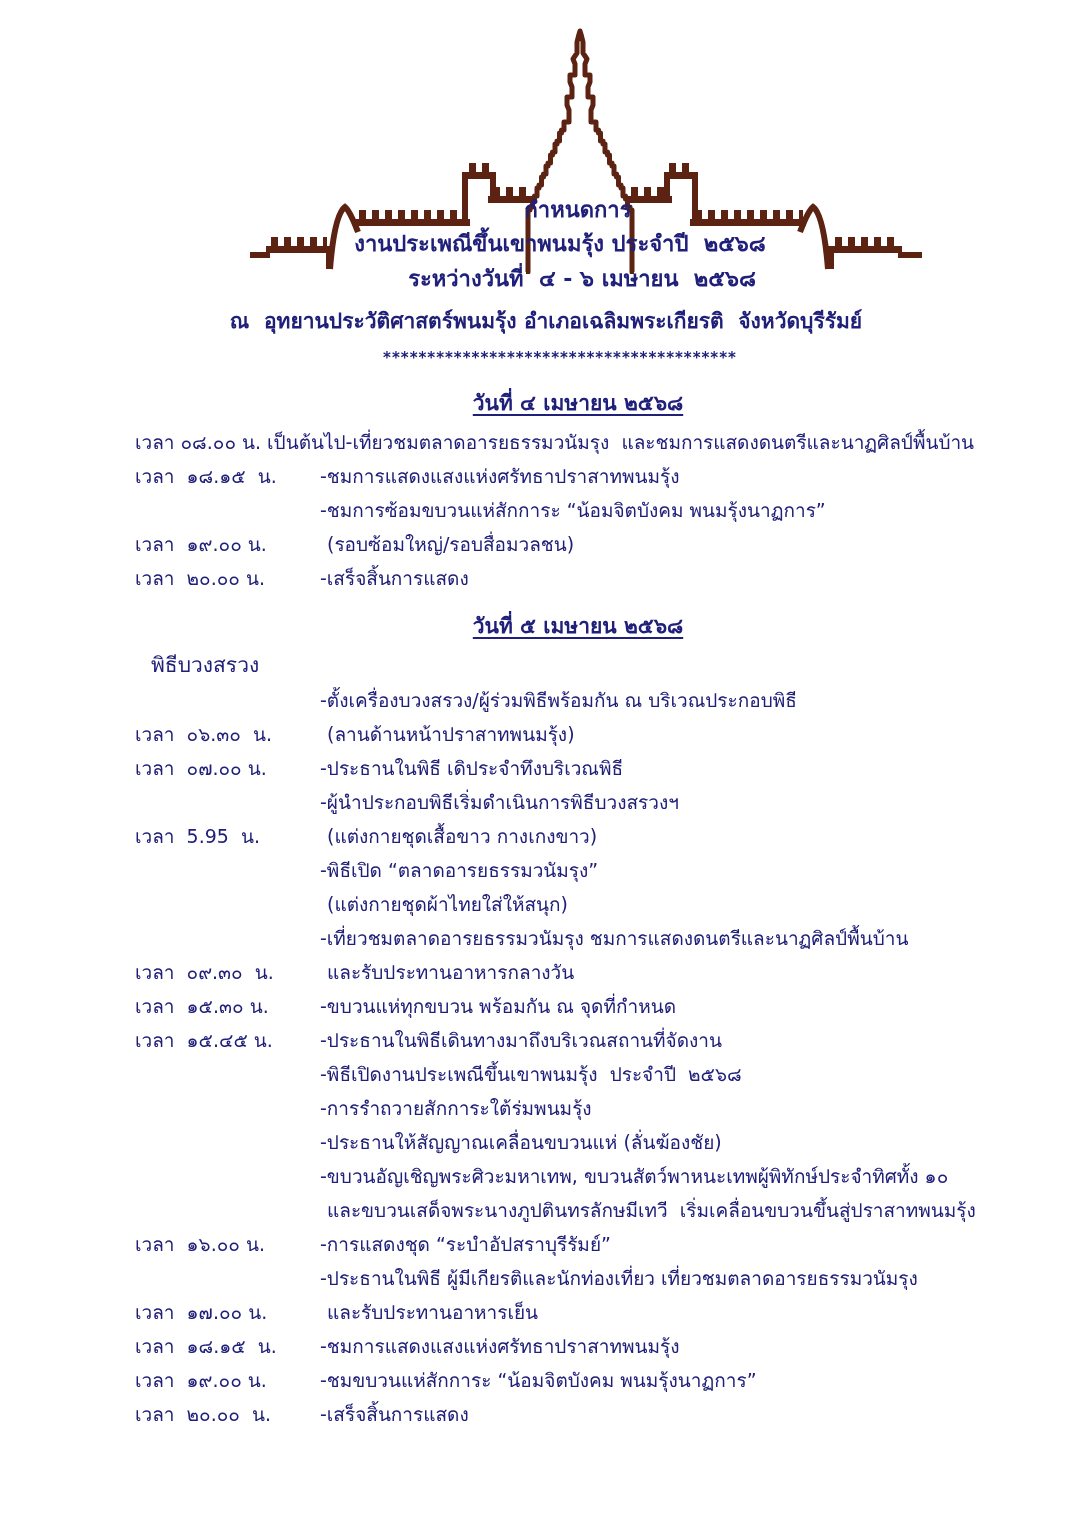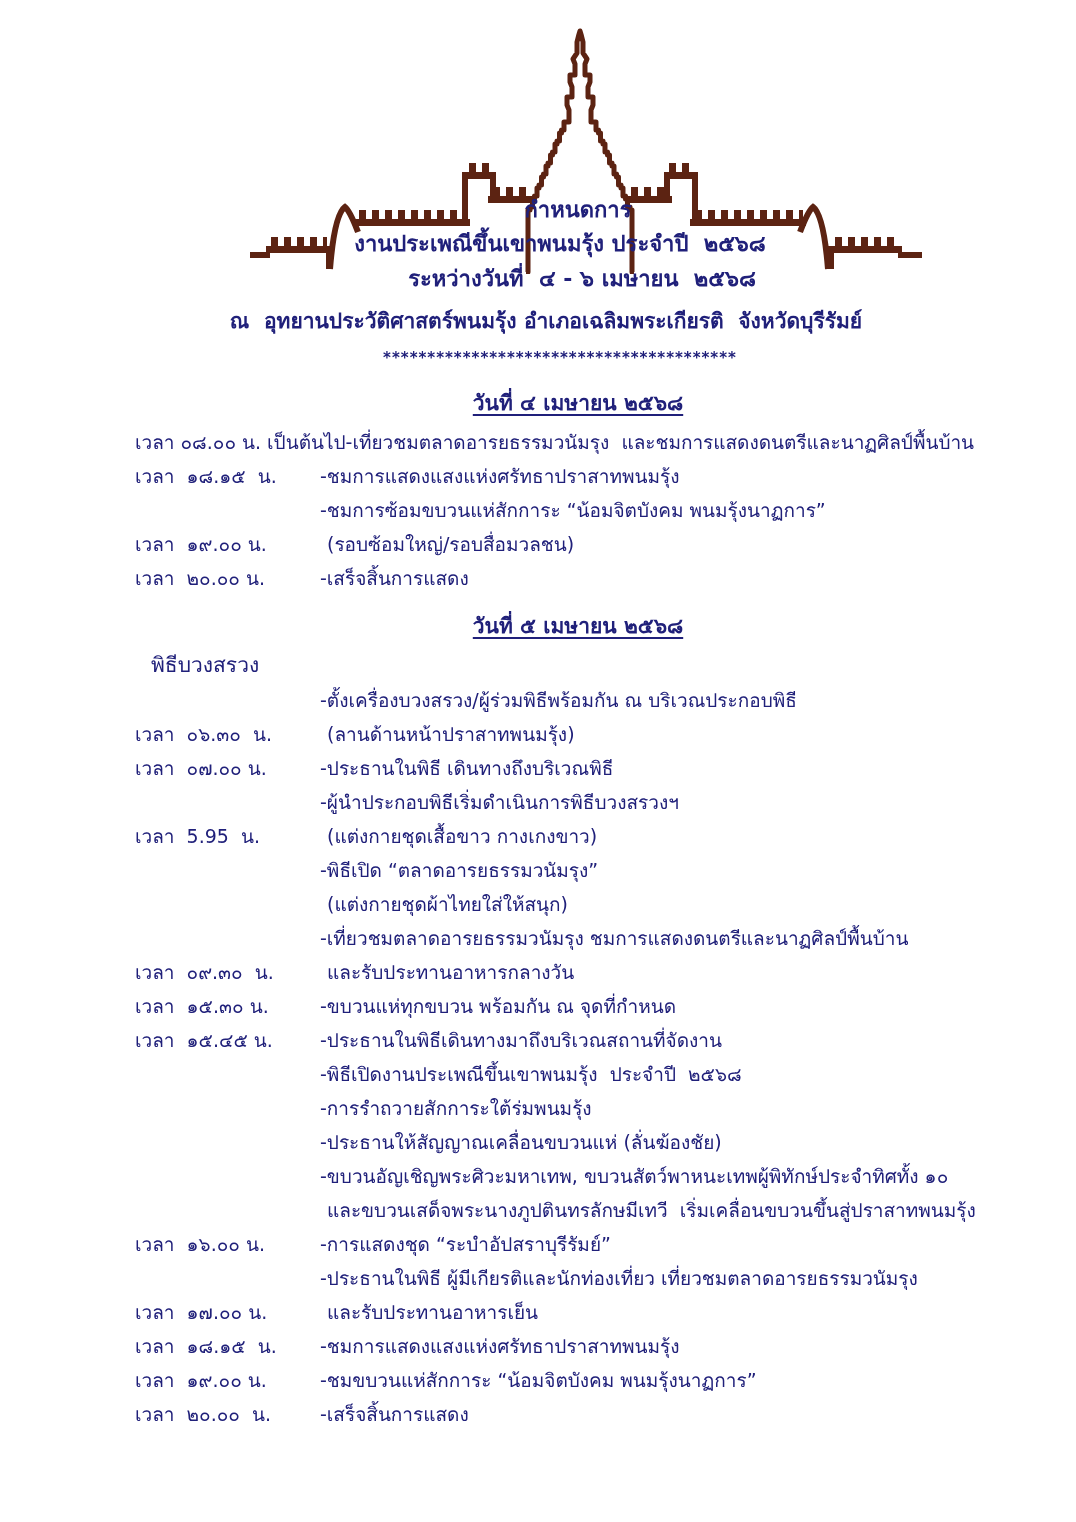--- a/index.html
+++ b/index.html
@@ -107,21 +107,21 @@
       <div class="row">
         <div class="time">เวลา  ๐๖.๓๐  น.</div>
         <div class="desc">
           <div class="dline">-ตั้งเครื่องบวงสรวง/ผู้ร่วมพิธีพร้อมกัน ณ บริเวณประกอบพิธี</div>
           <div class="dline cont">(ลานด้านหน้าปราสาทพนมรุ้ง)</div>
         </div>
       </div>
       <div class="row">
         <div class="time">เวลา  ๐๗.๐๐ น.</div>
         <div class="desc">
-          <div class="dline">-ประธานในพิธี เดินทางถึงบริเวณพิธี</div>
+          <div class="dline">-ประธานในพิธี เดิประจำทึงบริเวณพิธี</div>
         </div>
       </div>
       <div class="row">
         <div class="time">เวลา  5.95  น.</div>
         <div class="desc">
           <div class="dline">-ผู้นำประกอบพิธีเริ่มดำเนินการพิธีบวงสรวงฯ</div>
           <div class="dline cont">(แต่งกายชุดเสื้อขาว กางเกงขาว)</div>
         </div>
       </div>
       <div class="row">

